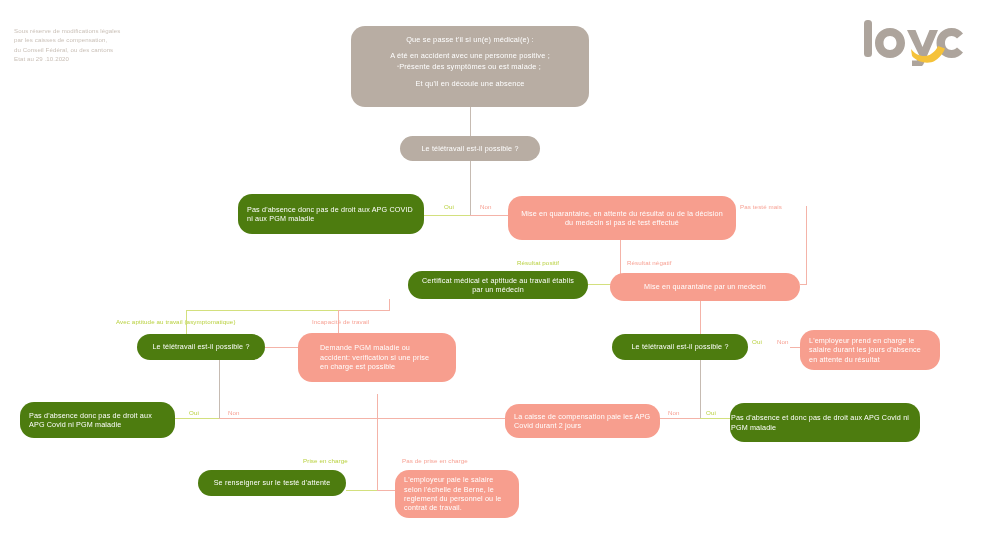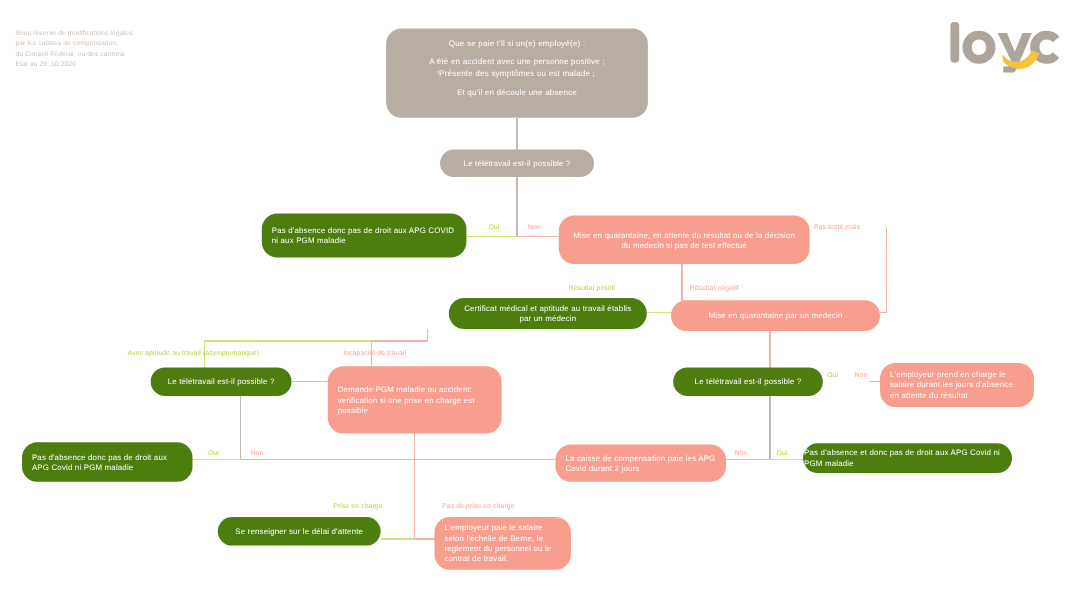--- a/index.html
+++ b/index.html
@@ -161,21 +161,21 @@
     <svg viewBox="0 0 230 96" xmlns="http://www.w3.org/2000/svg">
       <path d="M78,80 C60,80 48,66 48,50 C48,34 60,20 78,20 C96,20 108,34 108,50 C108,66 96,80 78,80 Z M78,36 C70,36 65,42 65,50 C65,58 70,64 78,64 C86,64 91,58 91,50 C91,42 86,36 78,36 Z" fill="#ada49c"></path>
       <rect x="26" y="4" width="16" height="74" rx="7" fill="#ada49c"></rect>
       <path d="M112,24 h17 l14,34 l14,-34 h17 l-28,66 c-3,7 -8,10 -15,10 h-9 v-15 h7 c3,0 5,-1 6,-4 l2,-5 Z" fill="#ada49c"></path>
       <path d="M201,80 C183,80 171,66 171,50 C171,34 183,20 201,20 C211,20 219,24 224,31 l-12,10 c-3,-3 -6,-5 -11,-5 C193,36 188,42 188,50 C188,58 193,64 201,64 C206,64 209,62 212,59 l12,10 C219,76 211,80 201,80 Z" fill="#ada49c"></path>
       <path d="M120,62 C130,76 148,80 160,72 C170,66 174,56 174,56 l14,5 c0,0 -6,17 -21,25 C158,91 136,92 122,76 Z" fill="#f5c23a"></path>
     </svg>
   </div>
 
   <div class="root-box">
-    <div class="root-title">Que se paie t'il si un(e) employé(e) :</div>
+    <div class="root-title">Que se passe t'il si un(e) médical(e) :</div>
     <ul class="root-bullets">
       <li>A été en accident avec une personne positive ;</li>
       <li>Présente des symptômes ou est malade ;</li>
     </ul>
     <div class="root-foot">Et qu'il en découle une absence</div>
   </div>
 
   <div class="node n-taupe c-center" style="left:400px; top:136px; width:140px; height:25px; font-size:7.2px; padding:0 8px;">
     <span class="txt">Le télétravail est-il possible ?</span>
   </div>
@@ -193,46 +193,46 @@
   </div>
 
   <div class="node n-pink c-center" style="left:610px; top:273px; width:190px; height:28px; font-size:7.2px; padding:0 10px;">
     <span class="txt">Mise en quarantaine par un medecin</span>
   </div>
 
   <div class="node n-green c-center" style="left:137px; top:334px; width:128px; height:26px; font-size:7.2px; padding:0 6px;">
     <span class="txt">Le télétravail est-il possible ?</span>
   </div>
 
-  <div class="node n-pink c-left" style="left:298px; top:333px; width:158px; height:61px; font-size:7.2px; padding:0 9px;">
+  <div class="node n-pink c-left" style="left:298px; top:333px; width:158px; height:49px; font-size:7.2px; padding:0 22px;">
     <span class="txt">Demande PGM maladie ou accident: verification si une prise en charge est possible</span>
   </div>
 
   <div class="node n-green c-center" style="left:612px; top:334px; width:136px; height:26px; font-size:7.2px; padding:0 6px;">
     <span class="txt">Le télétravail est-il possible ?</span>
   </div>
 
   <div class="node n-pink c-left" style="left:800px; top:330px; width:140px; height:40px; font-size:7.2px; padding:0 9px;">
     <span class="txt">L'employeur prend en charge le salaire durant les jours d'absence en attente du résultat</span>
   </div>
 
   <div class="node n-green c-left" style="left:20px; top:402px; width:155px; height:36px; font-size:7.2px; padding:0 9px;">
     <span class="txt">Pas d'absence donc pas de droit aux APG Covid ni PGM maladie</span>
   </div>
 
   <div class="node n-pink c-left" style="left:505px; top:404px; width:155px; height:34px; font-size:7.2px; padding:0 9px;">
     <span class="txt">La caisse de compensation paie les APG Covid durant 2 jours</span>
   </div>
 
-  <div class="node n-green c-left" style="left:730px; top:403px; width:190px; height:27px; font-size:7.2px; padding:0 1px;">
+  <div class="node n-green c-left" style="left:730px; top:403px; width:190px; height:39px; font-size:7.2px; padding:0 1px;">
     <span class="txt">Pas d'absence et donc pas de droit aux APG Covid ni PGM maladie</span>
   </div>
 
   <div class="node n-green c-center" style="left:198px; top:470px; width:148px; height:26px; font-size:7.2px; padding:0 6px;">
-    <span class="txt">Se renseigner sur le délai d'attente</span>
+    <span class="txt">Se renseigner sur le testé d'attente</span>
   </div>
 
   <div class="node n-pink c-left" style="left:395px; top:470px; width:124px; height:48px; font-size:7.2px; padding:0 9px;">
     <span class="txt">L'employeur paie le salaire selon l'échelle de Berne, le reglement du personnel ou le contrat de travail.</span>
   </div>
 
   <div class="elabel l-green" style="left:444px; top:203px;">Oui</div>
   <div class="elabel l-pink" style="left:480px; top:203px;">Non</div>
   <div class="elabel l-pink" style="left:740px; top:203px;">Pas testé mais</div>
   <div class="elabel l-green" style="left:517px; top:259px;">Résultat positif</div>

